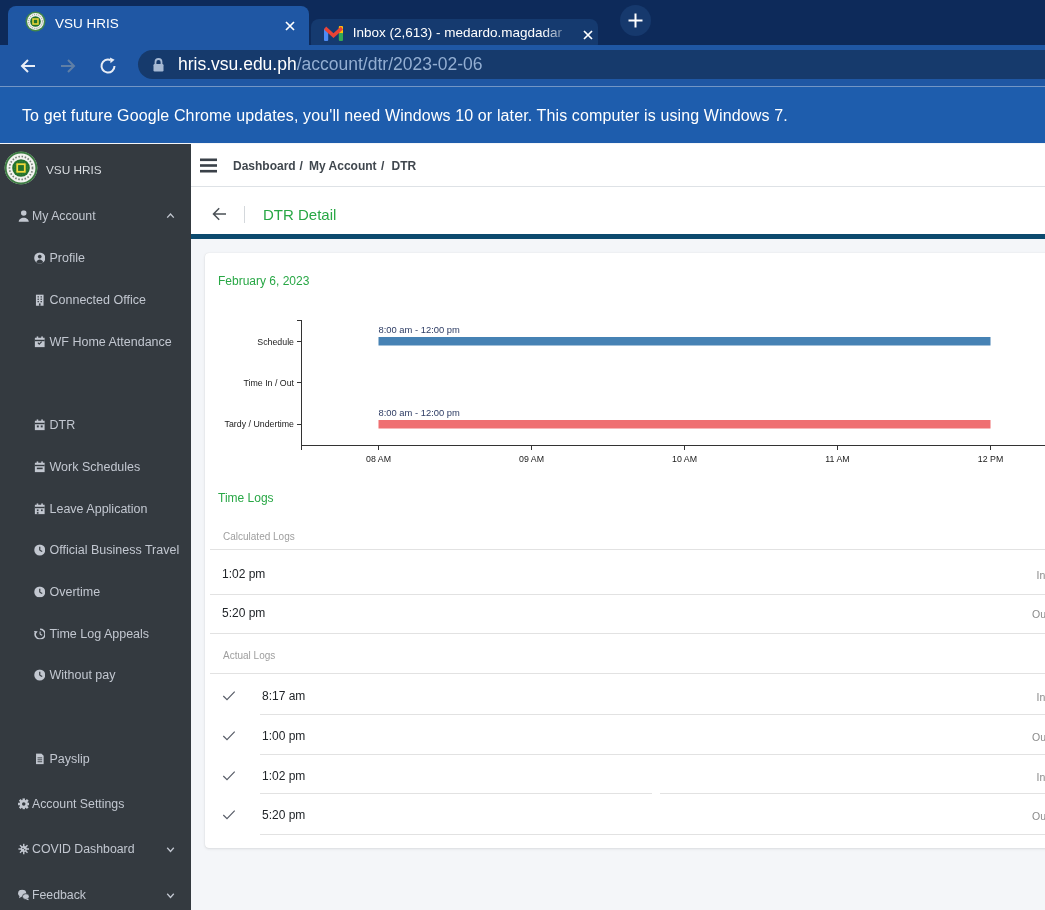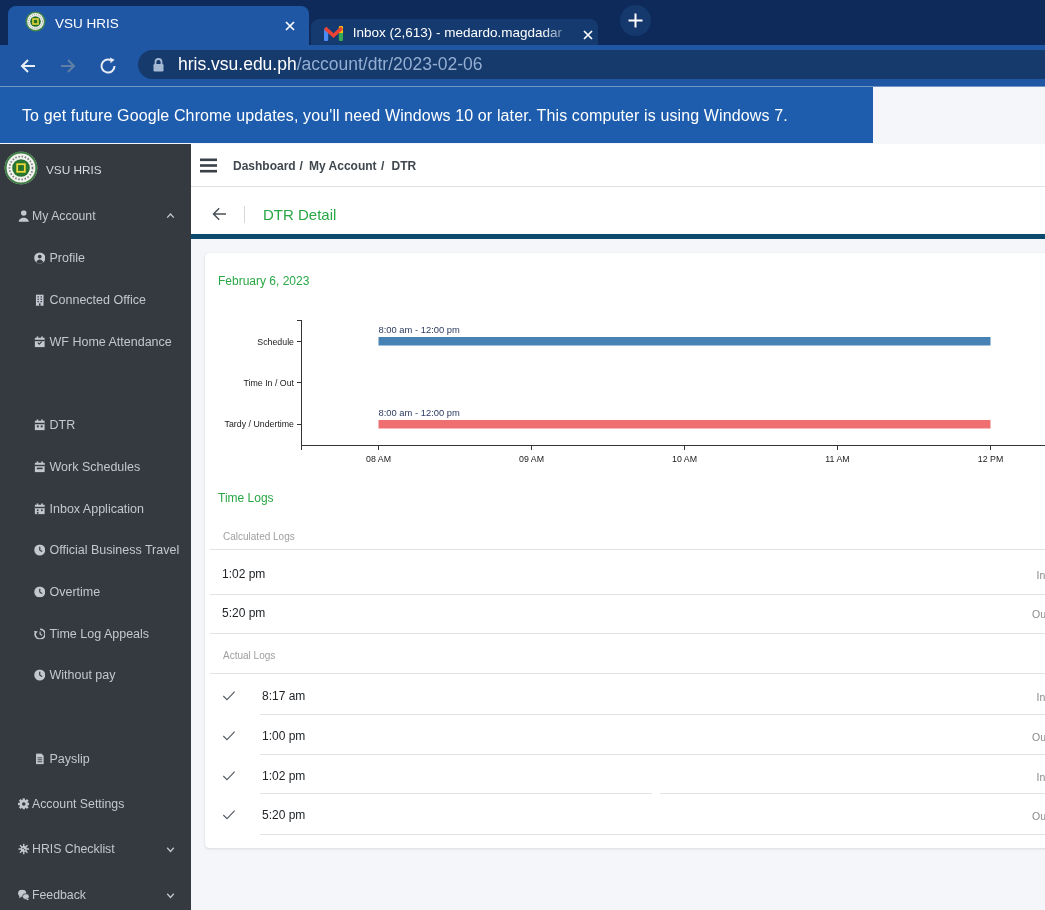--- a/index.html
+++ b/index.html
@@ -10,21 +10,21 @@
 
 #tabstrip { left:0; top:0; width:1045px; height:45px; background:#0d2a5a; }
 #tab1 { left:8px; top:6px; width:301px; height:39px; background:#1f57a4; border-radius:8px 8px 0 0; }
 #tab2 { left:311px; top:6px; width:287px; height:33px; background:#153a6f; border-radius:8px;margin-top:13px; }
 .tabtitle { color:#fff; font-size:13.5px; white-space:nowrap; }
 #newtab { left:620px; top:5px; width:31px; height:31px; border-radius:50%; background:#16396d; }
 #toolbar { left:0; top:45px; width:1045px; height:42px; background:#1f57a4; border-bottom:1px solid #7396c5; }
 #pill { left:138px; top:4.5px; width:920px; height:29.5px; border-radius:15px; background:#163a6c; }
 #urltext { left:40px; top:4px; font-size:17.5px; color:#fff; white-space:nowrap; }
 #urltext .dim { color:#93aed2; }
-#infobar { left:0; top:87px; width:873px; height:56px; background:#1e5dad; color:#fff; font-size:16px; letter-spacing:0.12px; }
+#infobar { left:0; top:87px; width:1045px; height:56px; background:#1e5dad; color:#fff; font-size:16px; letter-spacing:0.12px; }
 #infobar span { position:absolute; left:22px; top:20px; }
 
 
 #sidebar { left:0; top:144px; width:191px; height:766px; background:#343a40; }
 #navbar { left:191px; top:144px; width:854px; height:42.5px; background:#fff; border-bottom:1px solid #dee2e6; }
 #pagehead { left:191px; top:186.5px; width:854px; height:52.5px; background:#fff; border-bottom:5px solid #0c4a6e; }
 #content { left:191px; top:239px; width:854px; height:671px; background:#f4f6f9; }
 #card { position:absolute; left:13.5px; top:13.5px; width:849px; height:595px; background:#fff; border-radius:4px; box-shadow:0 0 1px rgba(0,0,0,.12), 0 1px 3px rgba(0,0,0,.1); }
 
 
@@ -199,21 +199,21 @@
           <rect x="8.2" y="0" width="1.8" height="2.6"></rect>
           <path d="M1 1.6h11v11.2H1z"></path>
         </g>
         <rect x="1" y="4" width="11" height="1.6" fill="#343a40"></rect>
         <g fill="#343a40">
           <rect x="3.2" y="7" width="1.9" height="1.9"></rect>
           <rect x="7.9" y="7" width="1.9" height="1.9"></rect>
           <rect x="3.2" y="10" width="1.9" height="1.9"></rect>
         </g>
       </svg>
-    <span class="tx">Inbox Application</span>
+    <span class="tx">Leave Application</span>
   </div>
   <div class="nav-item nav-sub abs" style="top:391px">
     <svg class="ic" viewBox="0 0 13 13">
         <circle cx="6.5" cy="6.5" r="6.2" fill="#c2c7d0"></circle>
         <path d="M6.5 6.8V2.8M6.5 6.8l2.8 1.4" stroke="#343a40" stroke-width="1.4" fill="none"></path>
       </svg>
     <span class="tx">Official Business Travel</span>
   </div>
   <div class="nav-item nav-sub abs" style="top:432.5px">
     <svg class="ic" viewBox="0 0 13 13">
@@ -262,21 +262,21 @@
           <line x1="6.50" y1="6.50" x2="10.74" y2="10.74"></line>
           <line x1="6.50" y1="6.50" x2="6.50" y2="12.50"></line>
           <line x1="6.50" y1="6.50" x2="2.26" y2="10.74"></line>
           <line x1="6.50" y1="6.50" x2="0.50" y2="6.50"></line>
           <line x1="6.50" y1="6.50" x2="2.26" y2="2.26"></line>
         </g>
         <circle cx="6.5" cy="6.5" r="3.4" fill="#c2c7d0"></circle>
         <circle cx="5.6" cy="5.8" r="0.8" fill="#343a40"></circle>
         <circle cx="7.6" cy="7.4" r="0.8" fill="#343a40"></circle>
       </svg>
-    <span class="tx">HRIS Checklist</span>
+    <span class="tx">COVID Dashboard</span>
     <svg class="chev" viewBox="0 0 11 11">
         <polyline points="1.5,4 5.5,8.5 9.5,4" stroke="#c2c7d0" stroke-width="1.6" fill="none"></polyline>
       </svg>
   </div>
   <div class="nav-item abs" style="top:735.5px">
     <svg class="ic" viewBox="0 0 13 13">
         <ellipse cx="4.7" cy="4.4" rx="4.6" ry="3.9" fill="#c2c7d0"></ellipse>
         <path d="M1.8 7.4 L1.2 10.2 L4.8 8z" fill="#c2c7d0"></path>
         <ellipse cx="8.9" cy="8.3" rx="3.9" ry="3.3" fill="#c2c7d0" stroke="#343a40" stroke-width="0.9"></ellipse>
         <path d="M11.4 10.6 L12.6 12.8 L8.9 11.5z" fill="#c2c7d0"></path>

